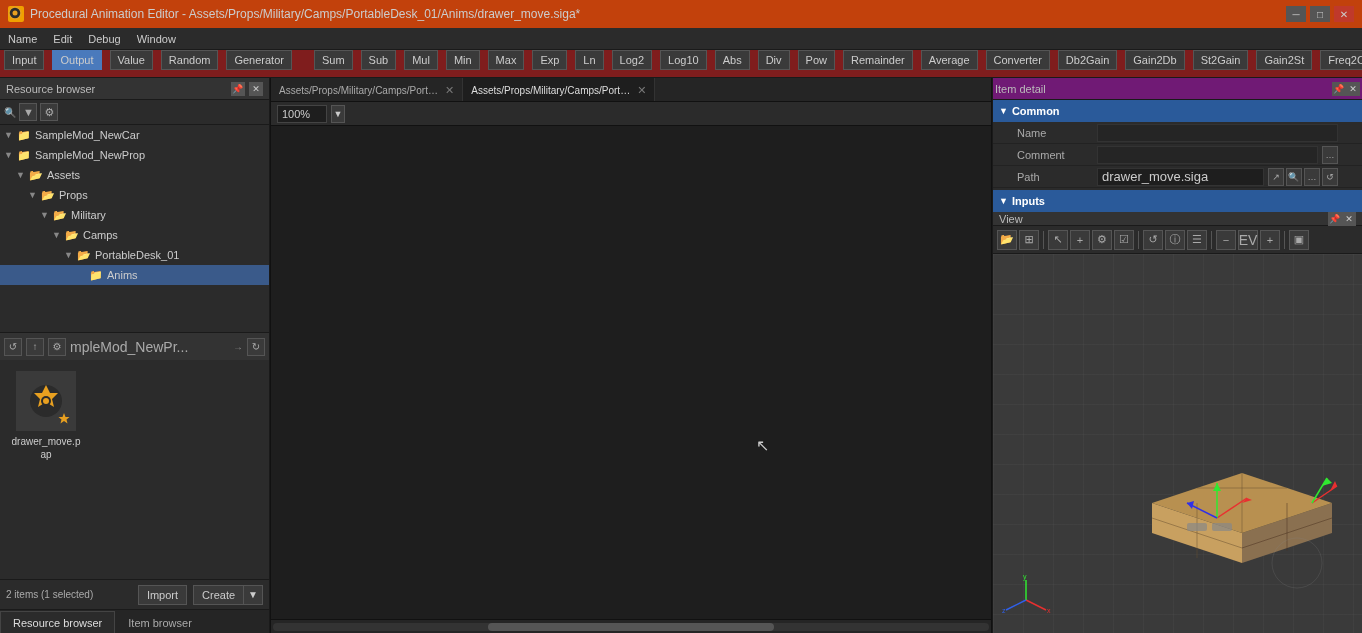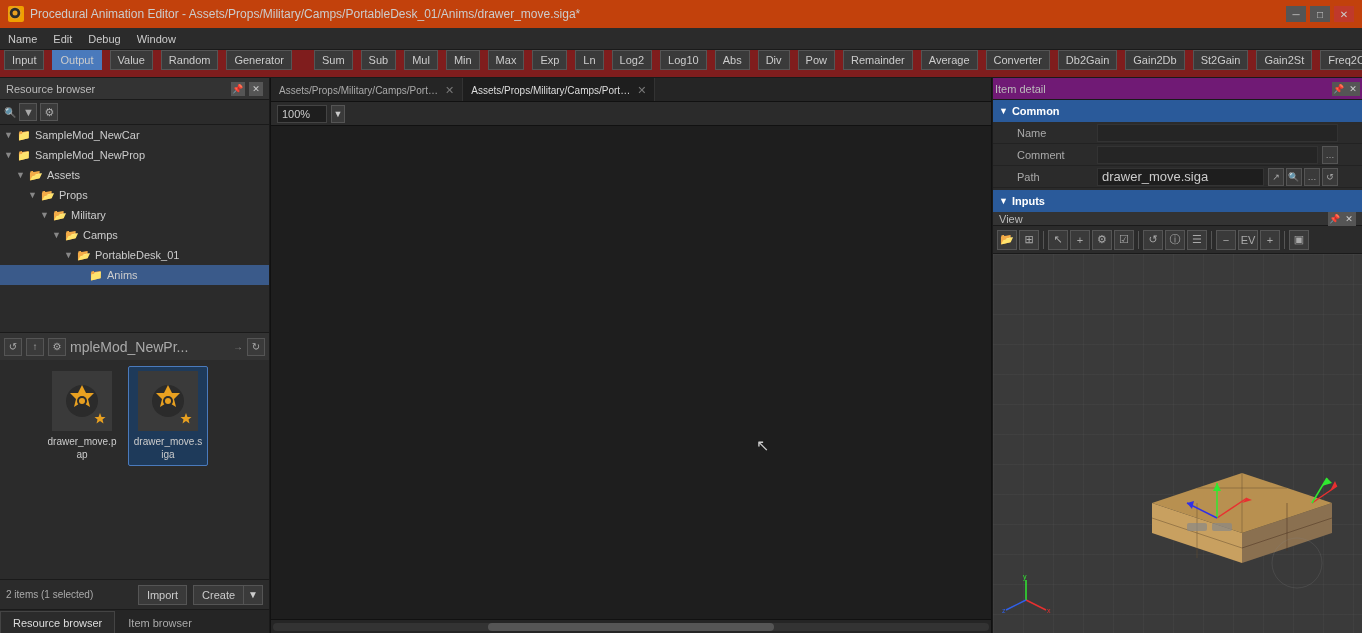--- a/index.html
+++ b/index.html
@@ -185,21 +185,20 @@
 
     
     #file-grid {
       display: flex;
       flex-wrap: wrap;
       padding: 6px;
       gap: 6px;
       align-content: flex-start;
       flex: 1;
       overflow-y: auto;
-      margin-left: 36px;
     }
     .file-item {
       width: 80px;
       display: flex;
       flex-direction: column;
       align-items: center;
       cursor: pointer;
       padding: 4px;
       border: 1px solid transparent;
       border-radius: 2px;
@@ -614,36 +613,20 @@
             <circle cx="24" cy="24" r="3" fill="#e8a020"></circle>
           </svg>
           <div class="gear-badge" style="position:absolute;bottom:2px;right:2px;">
             <svg width="16" height="16" viewBox="0 0 16 16">
               <path d="M8 2 L9.5 6 L13.5 6 L10.5 8.5 L11.5 12.5 L8 10 L4.5 12.5 L5.5 8.5 L2.5 6 L6.5 6 Z" fill="#e8a020"></path>
             </svg>
           </div>
         </div>
         <span class="file-label">drawer_move.p<br>ap</span>
       </div>
-      <div class="file-item selected">
-        <div class="file-thumb">
-          <svg width="48" height="48" viewBox="0 0 48 48">
-            <circle cx="24" cy="24" r="16" fill="#2b2b2b"></circle>
-            <path d="M24 8 L28 16 L36 16 L30 22 L32 30 L24 25 L16 30 L18 22 L12 16 L20 16 Z" fill="#e8a020"></path>
-            <circle cx="24" cy="24" r="5" fill="#2b2b2b"></circle>
-            <circle cx="24" cy="24" r="3" fill="#e8a020"></circle>
-          </svg>
-          <div class="gear-badge" style="position:absolute;bottom:2px;right:2px;">
-            <svg width="16" height="16" viewBox="0 0 16 16">
-              <path d="M8 2 L9.5 6 L13.5 6 L10.5 8.5 L11.5 12.5 L8 10 L4.5 12.5 L5.5 8.5 L2.5 6 L6.5 6 Z" fill="#e8a020"></path>
-            </svg>
-          </div>
-        </div>
-        <span class="file-label">drawer_move.s<br>iga</span>
-      </div>
     </div>
 
     <div style="height:30px;background:#2b2b2b;border-top:1px solid #1a1a1a;display:flex;align-items:center;padding:0 6px;gap:6px;">
       <span style="color:#aaa;font-size:10px;">2 items (1 selected)</span>
       <div style="flex:1;"></div>
       <button style="background:#3a3a3a;border:1px solid #555;color:#ccc;font-size:11px;padding:2px 8px;cursor:pointer;height:20px;">Import</button>
       <div style="display:flex;">
         <button style="background:#3a3a3a;border:1px solid #555;color:#ccc;font-size:11px;padding:2px 8px;cursor:pointer;height:20px;border-right:none;">Create</button>
         <button style="background:#3a3a3a;border:1px solid #555;color:#ccc;font-size:10px;padding:2px 4px;cursor:pointer;height:20px;">▼</button>
       </div>
@@ -737,21 +720,21 @@
         <div class="view-tb-btn">↖</div>
         <div class="view-tb-btn">+</div>
         <div class="view-tb-btn">⚙</div>
         <div class="view-tb-btn">☑</div>
         <div class="view-tb-sep"></div>
         <div class="view-tb-btn">↺</div>
         <div class="view-tb-btn">ⓘ</div>
         <div class="view-tb-btn">☰</div>
         <div class="view-tb-sep"></div>
         <div class="view-tb-btn">−</div>
-        <div class="view-tb-btn" style="font-size:11px;">EV</div>
+        <div class="view-tb-btn" style="font-size:14px;">EV</div>
         <div class="view-tb-btn">+</div>
         <div class="view-tb-sep"></div>
         <div class="view-tb-btn">▣</div>
       </div>
       <div id="viewport">
         <div class="viewport-grid"></div>
 
         <svg style="position:absolute;bottom:30px;right:10px;width:220px;height:200px;" viewBox="0 0 220 200">
 
           <polygon points="110,160 200,130 200,100 110,130" fill="#8a7050"></polygon>

